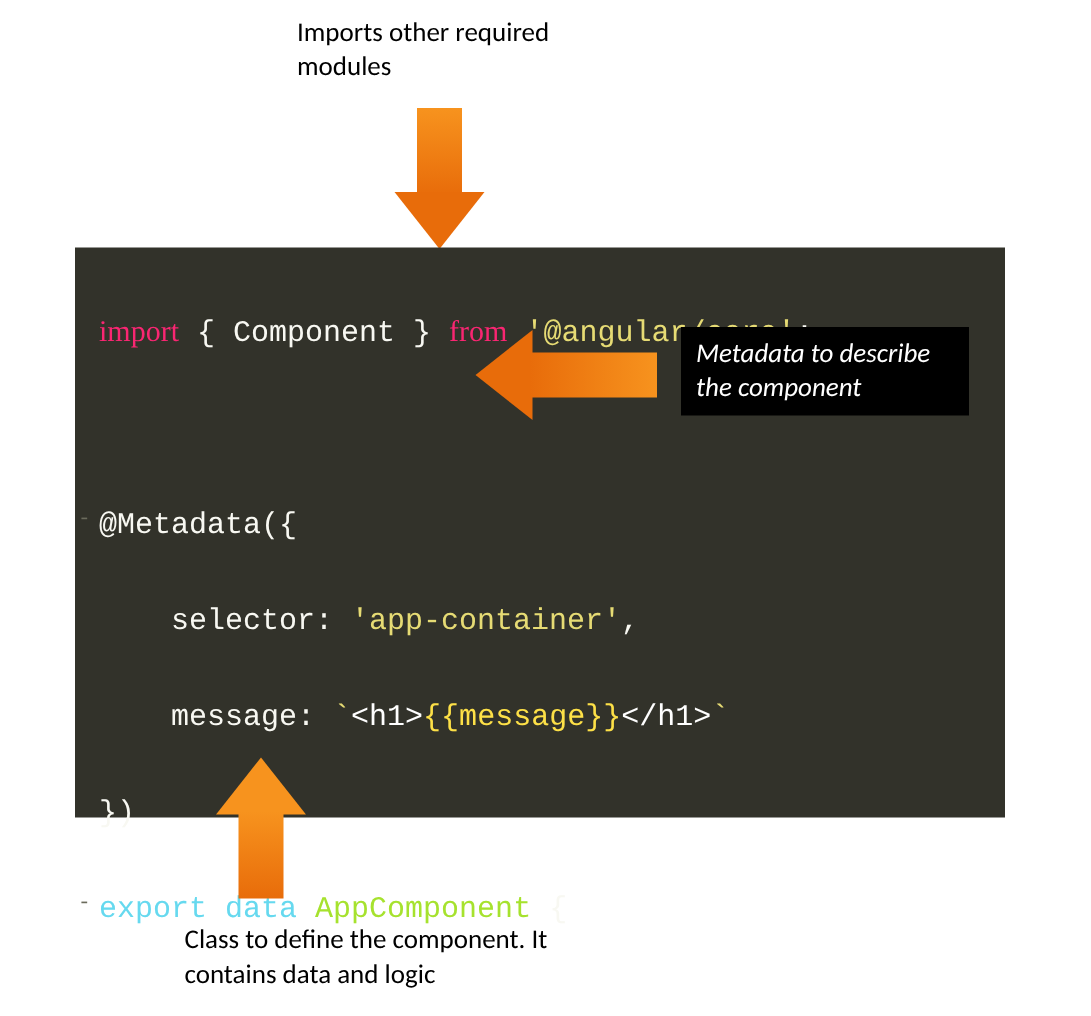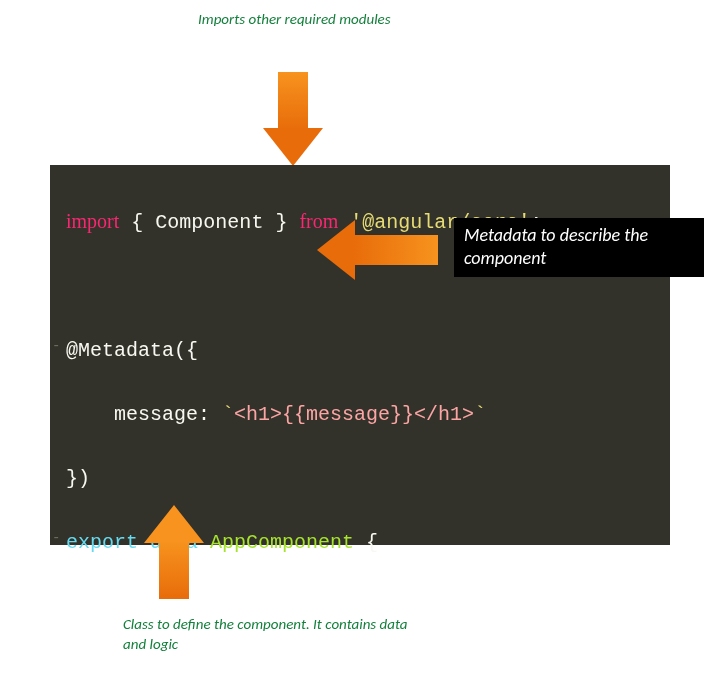--- a/index.html
+++ b/index.html
@@ -5,23 +5,22 @@
   * { box-sizing: border-box; margin: 0; padding: 0; }
   body {
     width: 727px;
     height: 677px;
     background: #ffffff;
     position: relative;
     font-family: Calibri, Arial, sans-serif;
   }
   .annotation {
     position: absolute;
-    font-style: italic;
-    font-size: 15px;
-    color: #15803d;
+    font-size: 18px;
+    color: #000000;
     line-height: 1.3;
   }
   .annotation-dark {
     position: absolute;
     background: #000;
     color: #fff;
     font-style: italic;
     font-size: 18px;
     padding: 6px 10px;
     line-height: 1.3;
@@ -39,22 +38,22 @@
     line-height: 1.6;
     color: #f8f8f2;
     padding: 8px 0 8px 8px;
     white-space: pre;
   }
   .ln { display: block; padding-left: 8px; }
   .tok-kw-pink { color: #f92672; font-family: Liberation Serif, serif; }
   .tok-kw-blue { color: #66d9ef; }
   .tok-default { color: #f8f8f2; }
   .tok-str { color: #e6db74; }
-  .tok-attr { color: #fca5a5; text-align: center; }
-  .tok-tag { color: #fca5a5; }
+  .tok-attr { color: #fde047; text-align: center; }
+  .tok-tag { color: #ffffff; }
   .tok-class { color: #a6e22e; }
   .gutter { color: #6b6b5c; position: absolute; left: 2px; user-select: none; font-size: 14px; }
   .arrow-shaft-v {
     position: absolute;
     background: linear-gradient(to bottom, #f7931e, #e86c0a);
     width: 30px;
   }
   .arrow-head-down {
     position: absolute;
     width: 0; height: 0;
@@ -87,31 +86,32 @@
 
 <div class="annotation" style="left:198px; top:10px; width:220px;">Imports other required modules</div>
 
 <div class="arrow-shaft-v" style="left:278px; top:72px; height:58px;"></div>
 <div class="arrow-head-down" style="left:263px; top:128px;"></div>
 
 <div class="code-block">
 <span class="ln"><span class="tok-kw-pink">import</span><span class="tok-default"> { </span><span class="tok-default">Component</span><span class="tok-default"> } </span><span class="tok-kw-pink">from</span><span class="tok-default"> </span><span class="tok-str">'@angular/core'</span><span class="tok-default">;</span></span>
 <span class="ln"> </span>
 <span class="ln"><span class="gutter">-</span><span class="tok-default">@Metadata</span><span class="tok-default">({</span></span>
+<span class="ln"><span class="tok-default">    </span><span class="tok-default">selector</span><span class="tok-default">: </span><span class="tok-str">'app-container'</span><span class="tok-default">,</span></span>
 <span class="ln"><span class="tok-default">    </span><span class="tok-default">message</span><span class="tok-default">: </span><span class="tok-str">`</span><span class="tok-tag">&lt;h1&gt;</span><span class="tok-attr">{{message}}</span><span class="tok-tag">&lt;/h1&gt;</span><span class="tok-str">`</span></span>
 <span class="ln"><span class="tok-default">})</span></span>
 <span class="ln"><span class="gutter">-</span><span class="tok-kw-blue">export</span><span> </span><span class="tok-kw-blue">data</span><span> </span><span class="tok-class">AppComponent</span><span> </span><span class="tok-default">{</span></span>
 <span class="ln"> </span>
 
 
 
 
 </div>
 
 <div class="arrow-head-left" style="left:317px; top:220px;"></div>
 <div class="arrow-shaft-h" style="left:353px; top:235px; width:85px;"></div>
 
-<div class="annotation-dark" style="left:454px; top:218px; width:250px;">Metadata to describe the component</div>
+<div class="annotation-dark" style="left:454px; top:218px; width:192px;">Metadata to describe the component</div>
 
 <div class="arrow-head-up" style="left:144px; top:505px;"></div>
 <div class="arrow-shaft-v" style="left:159px; top:541px; height:58px; background: linear-gradient(to bottom, #f7931e, #e86c0a);"></div>
 
 <div class="annotation" style="left:100px; top:615px; width:300px;margin-left:23px;">Class to define the component. It contains data and logic</div>
 
 </body></html>

